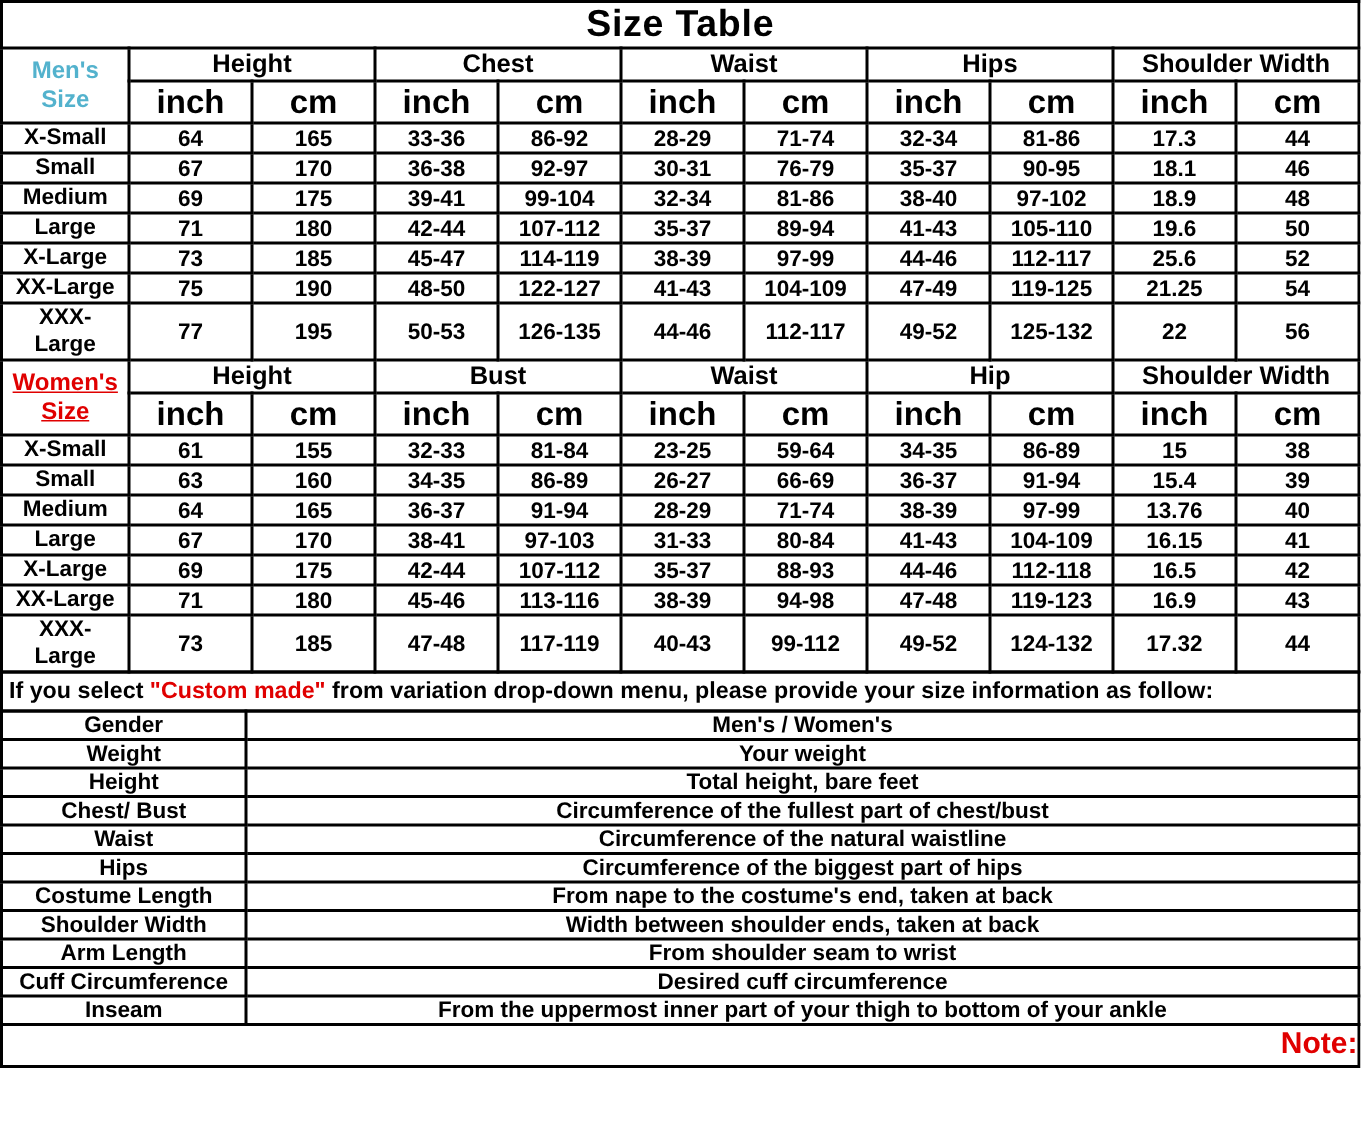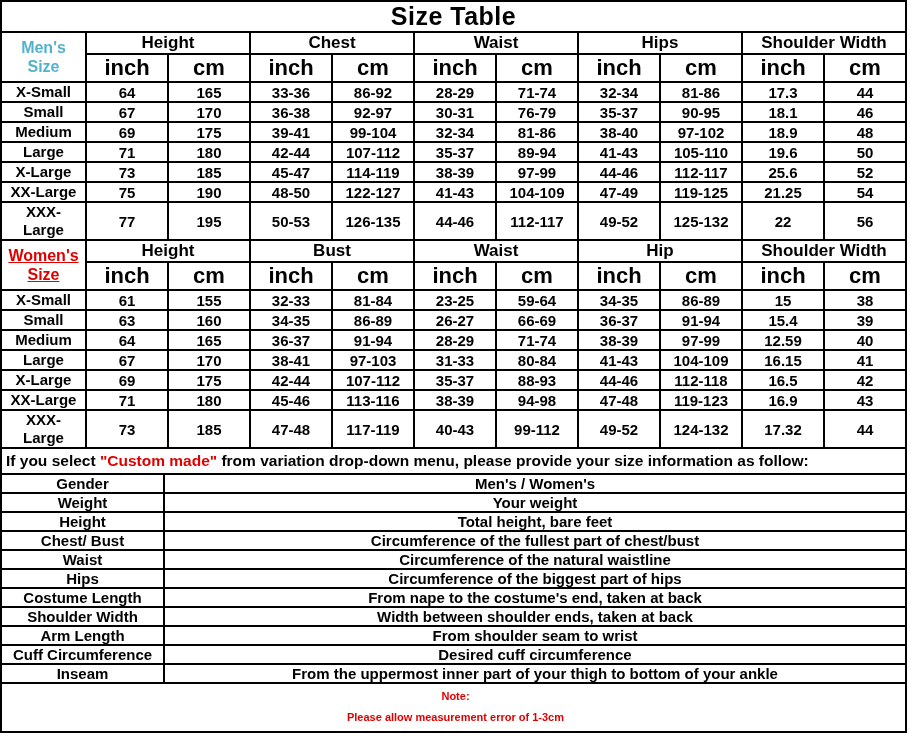--- a/index.html
+++ b/index.html
@@ -35,21 +35,21 @@
   .custom-row .red { color:var(--accent-red,#E00000); }
   
   table.meas { margin-top:-2px; }
   col.m0 { width:163px; }
   table.meas td { height:16px; font-size:15px;margin-left:47px; }
   
   .notes {
     box-sizing:border-box; width:907px; margin-top:-2px;
     border:2px solid #000; padding:2px 0 3px 4px;
   }
-  .nline { color:var(--accent-red,#E00000); font-size:11px; line-height:21px; text-align:center; }
+  .nline { color:var(--accent-red,#E00000); font-size:20px; line-height:21px; text-align:right; }
 </style>
 </head>
 <body>
 
 <div class="page">
 
   <table class="size">
     <colgroup>
       <col class="c0">
         <col class="c">
@@ -234,21 +234,21 @@
       <tr class="d">
         <td class="lbl">Medium</td>
         <td>64</td>
         <td>165</td>
         <td>36-37</td>
         <td>91-94</td>
         <td>28-29</td>
         <td>71-74</td>
         <td>38-39</td>
         <td>97-99</td>
-        <td>12.59</td>
+        <td>13.76</td>
         <td>40</td>
       </tr>
       <tr class="d">
         <td class="lbl">Large</td>
         <td>67</td>
         <td>170</td>
         <td>38-41</td>
         <td>97-103</td>
         <td>31-33</td>
         <td>80-84</td>
@@ -350,16 +350,15 @@
       </tr>
       <tr>
         <td>Inseam</td>
         <td>From the uppermost inner part of your thigh to bottom of your ankle</td>
       </tr>
     </tbody>
   </table>
 
   <div class="notes">
     <div class="nline">Note:</div>
-    <div class="nline">Please allow measurement error of 1-3cm</div>
   </div>
 
 </div>
 
 </body></html>

